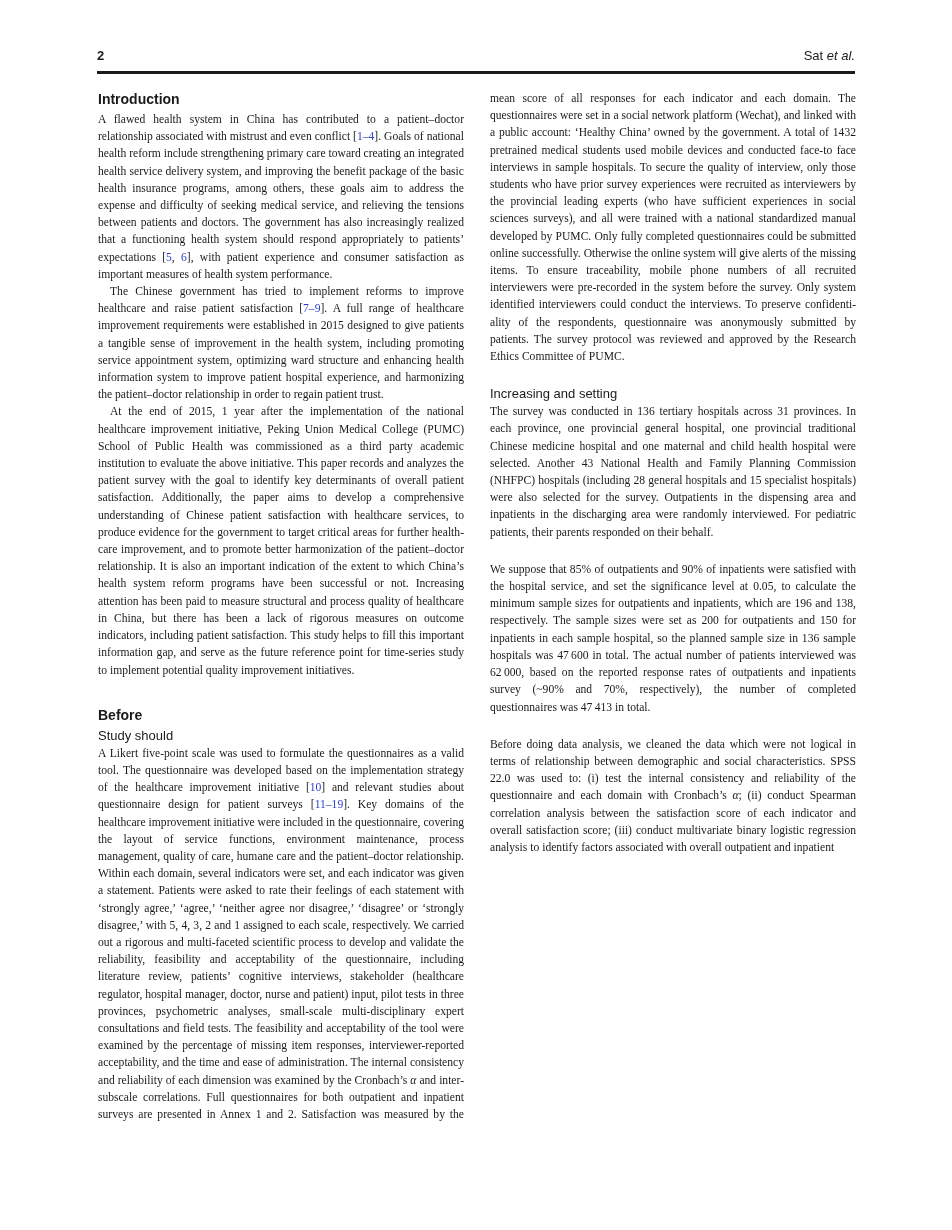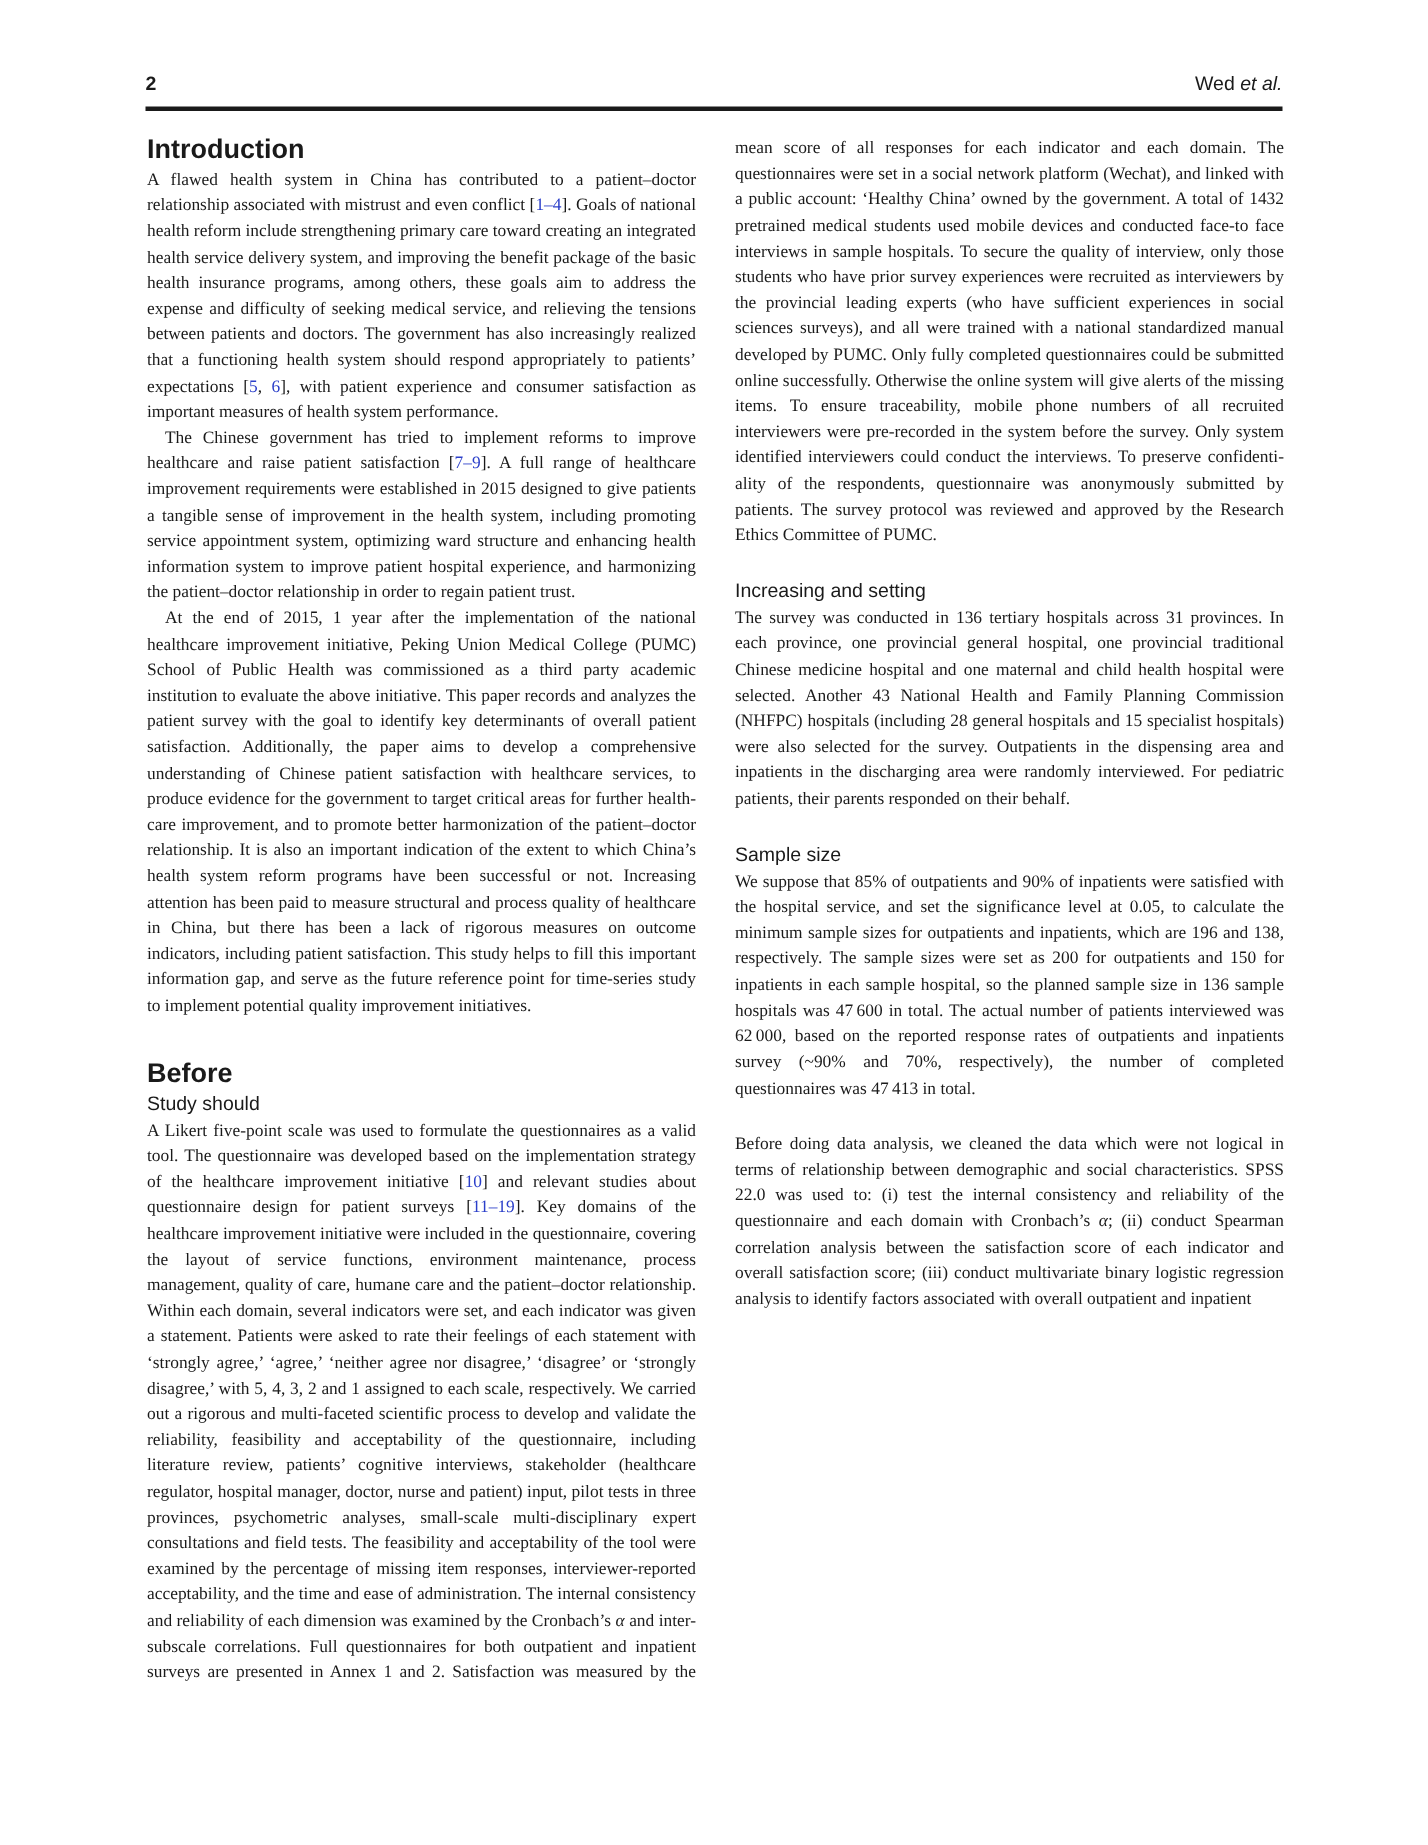--- a/index.html
+++ b/index.html
@@ -5,34 +5,34 @@
     html, body { margin: 0; padding: 0; background: #ffffff; }
     body { width: 952px; height: 1230px; position: relative; overflow: hidden; color: #1a1a1a; }
     .running-head { position: absolute; left: 97px; top: 48px; width: 758px; height: 20px; font-family: "Liberation Sans", sans-serif; font-size: 13px; }
     .page-num { position: absolute; left: 0; top: 0; font-weight: bold; }
     .authors { position: absolute; right: 0; top: 0; }
     .authors i { }
     .rule { position: absolute; left: 97px; top: 71px; width: 758px; height: 3px; background: #1a1a1a; }
     .col { position: absolute; top: 90px; width: 366px; font-family: "Liberation Serif", serif; font-size: 11.6px; line-height: 17.2px; text-align: justify; hyphens: manual; }
     .col-left { left: 98px; }
     .col-right { left: 490px; top: 90px; }
-    h2 { font-family: "Liberation Sans", sans-serif; font-weight: bold; font-size: 18px; margin: 0 0 3px 0; line-height: 18px; }
+    h2 { font-family: "Liberation Sans", sans-serif; font-weight: bold; font-size: 14px; margin: 0 0 3px 0; line-height: 18px; }
     h3 { font-family: "Liberation Sans", sans-serif; font-weight: normal; font-size: 13px; margin: 0 0 1px 0; line-height: 17px; }
     p { margin: 0; }
     p.indent { text-indent: 12px; }
     .ref { color: #2a3ec9; font-family: Liberation Serif, serif; }
     .gap-big { height: 27px; }
     .gap-mid { height: 20px; }
   </style>
 </head>
 <body>
 
 <div class="running-head">
   <span class="page-num">2</span>
-  <span class="authors"><span>Wed </span><i>et al.</i></span>
+  <span class="authors"><span>Sat </span><i>et al.</i></span>
 </div>
 <div class="rule"></div>
 
 <div class="col col-left">
   <h2>Introduction</h2>
   <p><span>A flawed health system in China has contributed to a patient–doctor relationship associated with mistrust and even conflict [</span><a class="ref">1–4</a><span>]. Goals of national health reform include strengthening primary care toward creating an integrated health service delivery system, and improving the benefit package of the basic health insurance programs, among others, these goals aim to address the expense and difficulty of seek­ing medical service, and relieving the tensions between patients and doctors. The government has also increasingly realized that a func­tioning health system should respond appropriately to patients’ expectations [</span><a class="ref">5</a><span>, </span><a class="ref">6</a><span>], with patient experience and consumer satisfac­tion as important measures of health system performance.</span></p>
   <p class="indent"><span>The Chinese government has tried to implement reforms to improve healthcare and raise patient satisfaction [</span><a class="ref">7–9</a><span>]. A full range of healthcare improvement requirements were established in 2015 designed to give patients a tangible sense of improvement in the health system, including promoting service appointment system, optimizing ward structure and enhancing health information system to improve patient hospital experience, and harmonizing the patient–doctor relationship in order to regain patient trust.</span></p>
   <p class="indent">At the end of 2015, 1 year after the implementation of the national healthcare improvement initiative, Peking Union Medical College (PUMC) School of Public Health was commissioned as a third party academic institution to evaluate the above initiative. This paper records and analyzes the patient survey with the goal to iden­tify key determinants of overall patient satisfaction. Additionally, the paper aims to develop a comprehensive understanding of Chinese patient satisfaction with healthcare services, to produce evi­dence for the government to target critical areas for further health­care improvement, and to promote better harmonization of the patient–doctor relationship. It is also an important indication of the extent to which China’s health system reform programs have been successful or not. Increasing attention has been paid to measure structural and process quality of healthcare in China, but there has been a lack of rigorous measures on outcome indicators, including patient satisfaction. This study helps to fill this important informa­tion gap, and serve as the future reference point for time-series study to implement potential quality improvement initiatives.</p>
   <div class="gap-big"></div>
   <h2>Before</h2>
@@ -41,17 +41,16 @@
 </div>
 
 <div class="col col-right">
   <div id="right-flow">
       <p><span>mean score of all responses for each indicator and each domain. The questionnaires were set in a social network platform (Wechat), and linked with a public account: ‘Healthy China’ owned by the government. A total of 1432 pre­trained medical students used mobile devices and conducted face-to face interviews in sample hospitals. To secure the quality of interview, only those students who have prior survey experiences were recruited as interviewers by the provincial leading experts (who have sufficient experiences in social sciences surveys), and all were trained with a national standardized manual developed by PUMC. Only fully com­pleted questionnaires could be submitted online successfully. Otherwise the online system will give alerts of the missing items. To ensure traceability, mobile phone numbers of all recruited interviewers were pre-recorded in the system before the survey. Only system identi­fied interviewers could conduct the interviews. To preserve confidenti­ality of the respondents, questionnaire was anonymously submitted by patients. The survey protocol was reviewed and approved by the Research Ethics Committee of PUMC.</span></p>
     </div>
   <div class="gap-mid"></div>
   <h3>Increasing and setting</h3>
   <p>The survey was conducted in 136 tertiary hospitals across 31 pro­vinces. In each province, one provincial general hospital, one provin­cial traditional Chinese medicine hospital and one maternal and child health hospital were selected. Another 43 National Health and Family Planning Commission (NHFPC) hospitals (including 28 gen­eral hospitals and 15 specialist hospitals) were also selected for the survey. Outpatients in the dispensing area and inpatients in the dis­charging area were randomly interviewed. For pediatric patients, their parents responded on their behalf.</p>
   <div class="gap-mid"></div>
-  <h3>Sample size</h3>
   <p>We suppose that 85% of outpatients and 90% of inpatients were satisfied with the hospital service, and set the significance level at 0.05, to calculate the minimum sample sizes for outpatients and inpatients, which are 196 and 138, respectively. The sample sizes were set as 200 for outpatients and 150 for inpatients in each sam­ple hospital, so the planned sample size in 136 sample hospitals was 47 600 in total. The actual number of patients interviewed was 62 000, based on the reported response rates of outpatients and inpatients survey (~90% and 70%, respectively), the number of completed questionnaires was 47 413 in total.</p>
   <div class="gap-mid"></div>
   <p><span>Before doing data analysis, we cleaned the data which were not logical in terms of relationship between demographic and social characteristics. SPSS 22.0 was used to: (i) test the internal consist­ency and reliability of the questionnaire and each domain with Cronbach’s </span><i>α</i><span>; (ii) conduct Spearman correlation analysis between the satisfaction score of each indicator and overall satisfaction score; (iii) conduct multivariate binary logistic regression analysis to identify factors associated with overall outpatient and inpatient</span></p>
 </div>
 
 </body></html>

